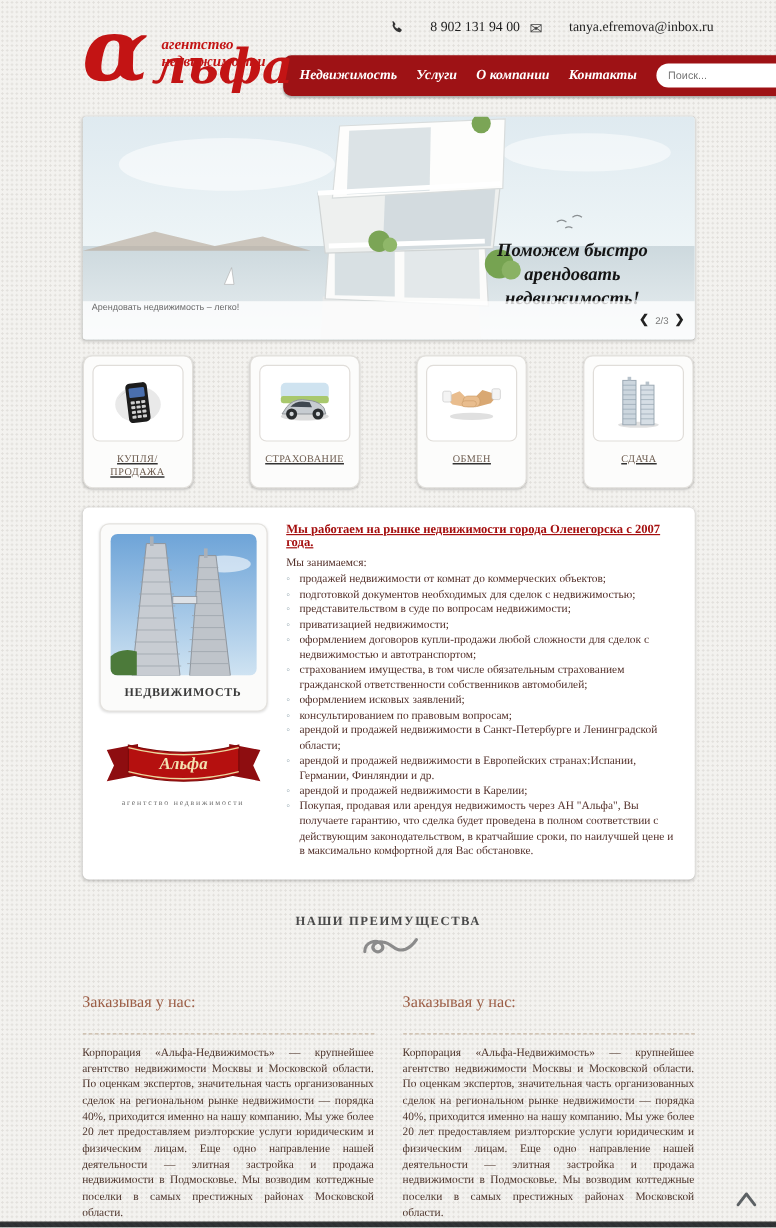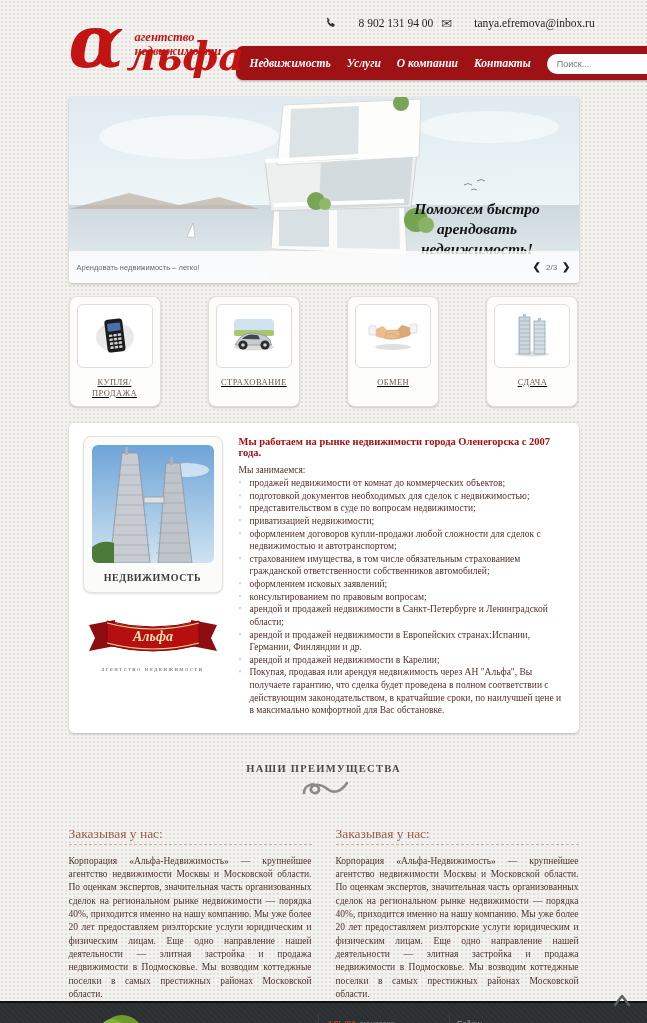--- a/index.html
+++ b/index.html
@@ -27,52 +27,52 @@
   .env { font-size:13px; color:#444; line-height:1; }
   .navbar { margin-top:12px; height:34px; background:#9e1215; border-radius:7px; display:flex; align-items:center; padding:0 10px 0 14px; gap:16px; box-shadow:0 1px 2px rgba(0,0,0,.3); }
   .nav-link { color:#fff; font-style:italic; font-weight:bold; font-size:11.5px; text-decoration:none; white-space:nowrap; }
   .search-wrap { margin-left:auto; position:relative; width:126px; height:20px; }
   .search-wrap input { width:100%; height:100%; border:none; border-radius:10px; padding:0 24px 0 10px; font-size:9px; color:#555; font-family:"Liberation Sans", sans-serif; outline:none; }
 
   
   .slider { position:relative; margin-top:7px; height:186px; border-radius:3px; overflow:hidden; box-shadow:0 1px 3px rgba(0,0,0,.25); background:#eef4f6; }
   .slider svg.scene { position:absolute; inset:0; }
   .headline { position:absolute; right:14px; top:102px; width:175px; text-align:center; font-size:15.5px; font-weight:bold; font-style:italic; color:#141414; line-height:1.3; }
-  .cap-bar { position:absolute; left:0; right:0; bottom:0; height:32px; background:rgba(255,255,255,.78); display:flex; align-items:center; padding:0 8px; font-family:"Liberation Sans", sans-serif; }
+  .cap-bar { position:absolute; left:0; right:0; bottom:0; height:32px; background:rgba(255,255,255,.78); display:flex; padding:0 8px; font-family:"Liberation Sans", sans-serif; }
   .cap-text { font-size:7.5px; color:#6a6a6a; }
   .pager { margin-left:auto; display:flex; align-items:center; gap:5px; font-size:8px; color:#777; }
   .pg-arrow { font-size:10px; color:#222; font-weight:bold; cursor:pointer; line-height:1; }
 
   
   .cats { display:flex; justify-content:space-between; margin-top:13px;text-decoration:underline; }
   .cat-card { width:92px; background:#fcfcfb; border:1px solid #e1dfdb; border-radius:8px; box-shadow:0 1px 2px rgba(0,0,0,.18); padding:7px 7px 5px; cursor:pointer; }
   .cat-ico { height:64px; background:#fff; border:1px solid #e0ddd9; border-radius:6px; display:flex; align-items:center; justify-content:center; }
   .cat-label { margin-top:9px; min-height:24px; text-align:center; font-size:8.5px; color:#6b5a4d; letter-spacing:.4px; line-height:1.3; }
 
   
   .about { margin-top:16px; background:#fff; border-radius:5px; box-shadow:0 1px 3px rgba(0,0,0,.22); padding:13px 14px 16px; display:flex; gap:16px; }
   .about-left { width:140px; flex:none; }
   .photo-card { background:#fbfbfa; border:1px solid #e4e2de; border-radius:8px; padding:8px 8px 4px; box-shadow:0 1px 2px rgba(0,0,0,.12); }
   .photo-card svg { display:block; border-radius:6px; }
   .photo-label { text-align:center; font-weight:bold; font-size:10px; color:#3c3c3c; letter-spacing:.5px; margin:9px 0 5px; }
   .ribbon-wrap { margin-top:20px; text-align:center; }
   .ribbon-caption { font-size:6.5px; color:#6f6f6f; letter-spacing:1.5px; margin-top:2px; }
   .about-right { flex:1; }
-  .about-title { font-size:10.5px; font-weight:bold; color:#a50f0f; margin-bottom:7px; }
+  .about-title { font-size:10.5px; font-weight:bold; color:#a50f0f; text-decoration:underline; margin-bottom:7px; }
   .about-intro { font-size:9.5px; color:#53302a; margin-bottom:2px; }
   .about-list { list-style:none; }
   .about-list li { font-size:9.5px; color:#53302a; line-height:1.33; padding-left:11px; position:relative; }
   .about-list li::before { content:"◦"; position:absolute; left:0; top:0; color:#93a6b0; font-size:9px; }
 
   
   .adv-head { margin-top:30px; text-align:center; font-size:10.5px; font-weight:bold; color:#4a4a4a; letter-spacing:1.3px; }
   .ornament { text-align:center; margin-top:4px; }
   .cols { display:flex; gap:24px; margin-top:22px; }
   .col { flex:1; }
-  .col-title { font-size:13.5px; color:#9c5e46; border-bottom:1px dashed #c7b6a3; padding-bottom:2px; margin-bottom:10px; }
+  .col-title { font-size:13.5px; color:#9c5e46; border-bottom:1px dashed #c7b6a3; padding-bottom:18px; margin-bottom:10px; }
   .col-text { font-size:9.5px; color:#4e352c; line-height:1.4; text-align:justify; }
 
   
   .foot-strip { margin-top:auto; height:12px; background:#101112; }
   .footer { height:130px; background:#2c2f31; background-image:repeating-linear-gradient(45deg, rgba(255,255,255,.018) 0 2px, transparent 2px 4px); position:relative; font-family:"Liberation Sans", sans-serif; }
   .tree { position:absolute; left:84px; top:8px; }
   .v-div { position:absolute; top:10px; height:110px; width:1px; background:#3b3f41; }
   .fcol-mid { position:absolute; left:327px; top:16px; width:118px; }
   .fbrand { font-size:8px; padding-bottom:6px; border-bottom:1px solid #46494b; color:#85898c; }
   .fbrand b { color:#b0432c; font-weight:bold; }

